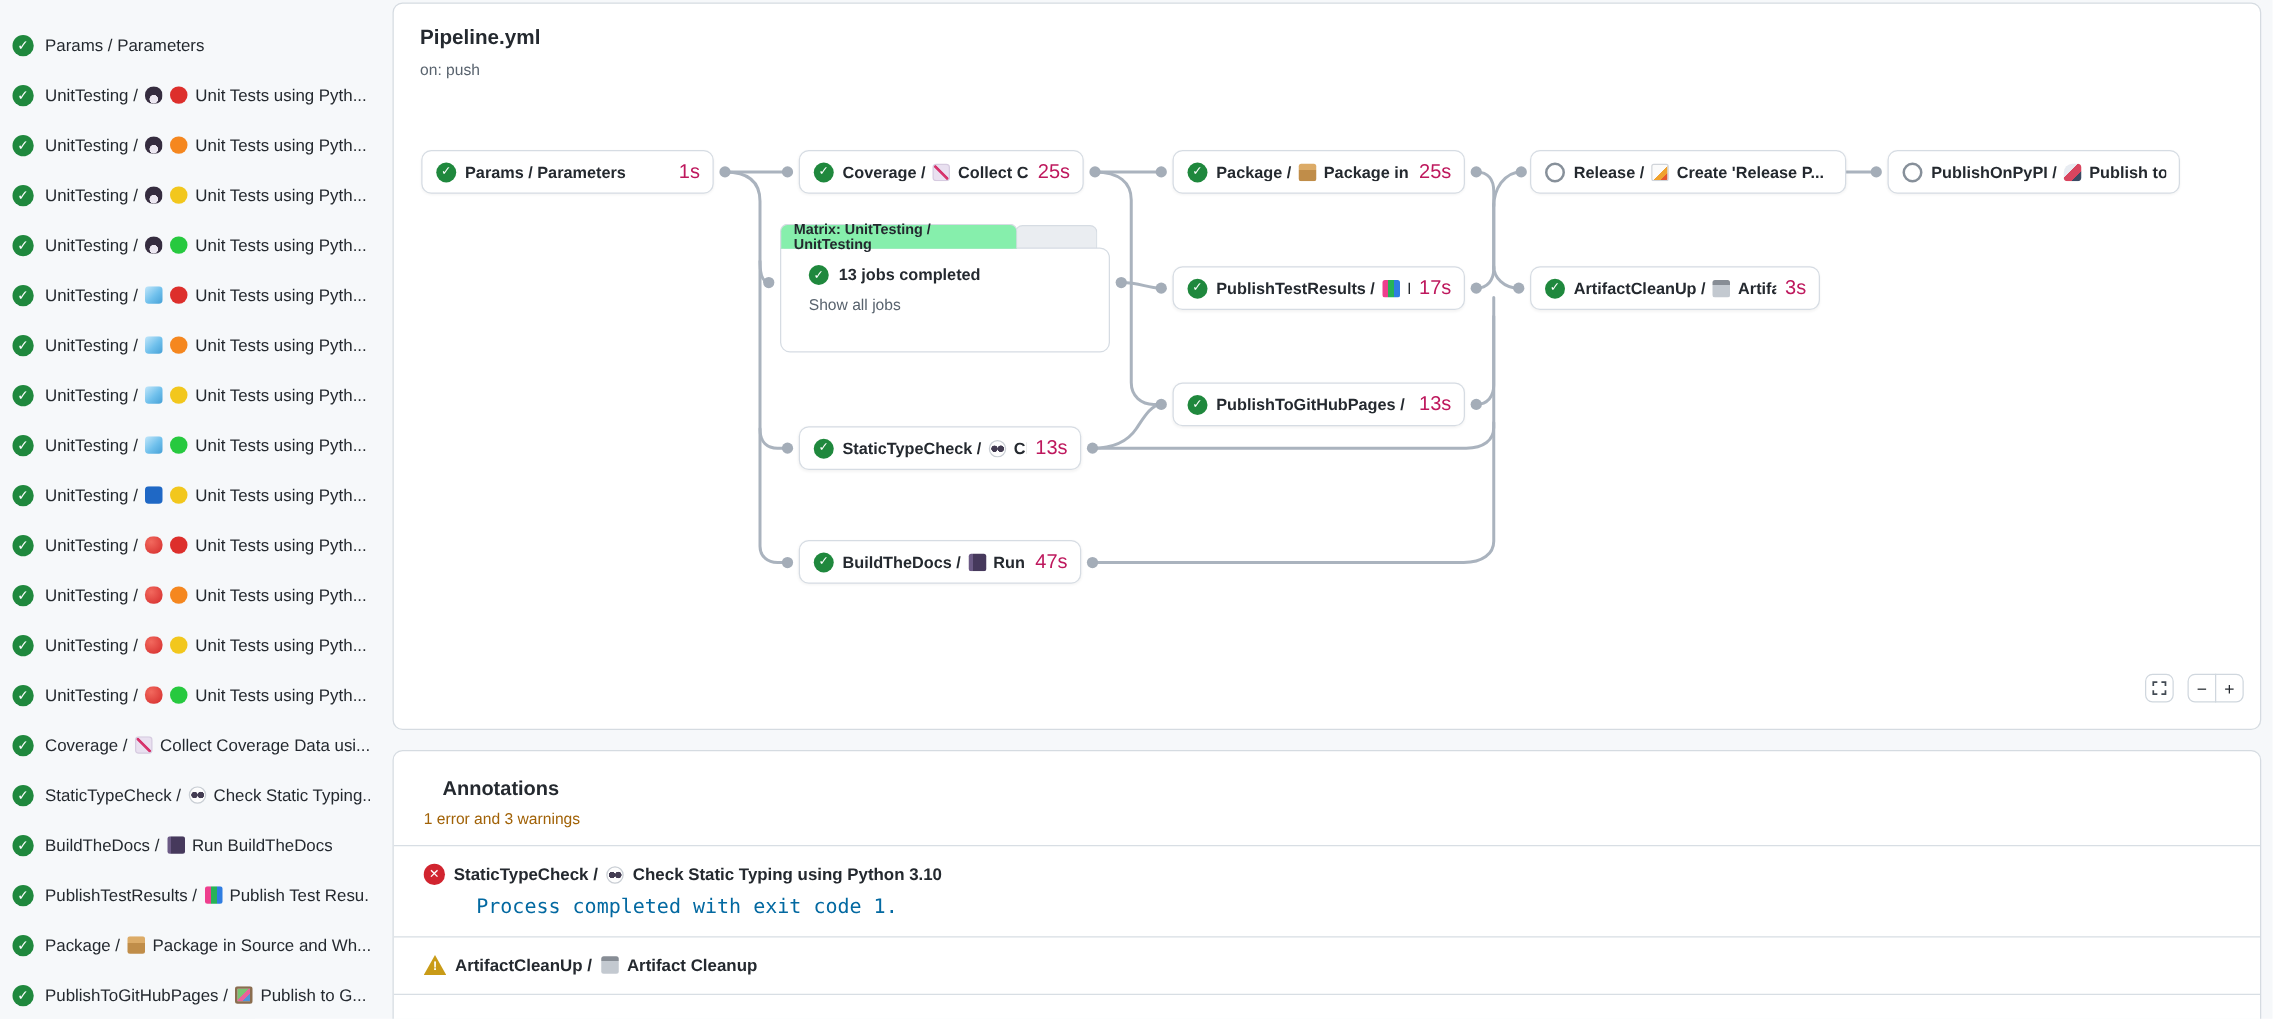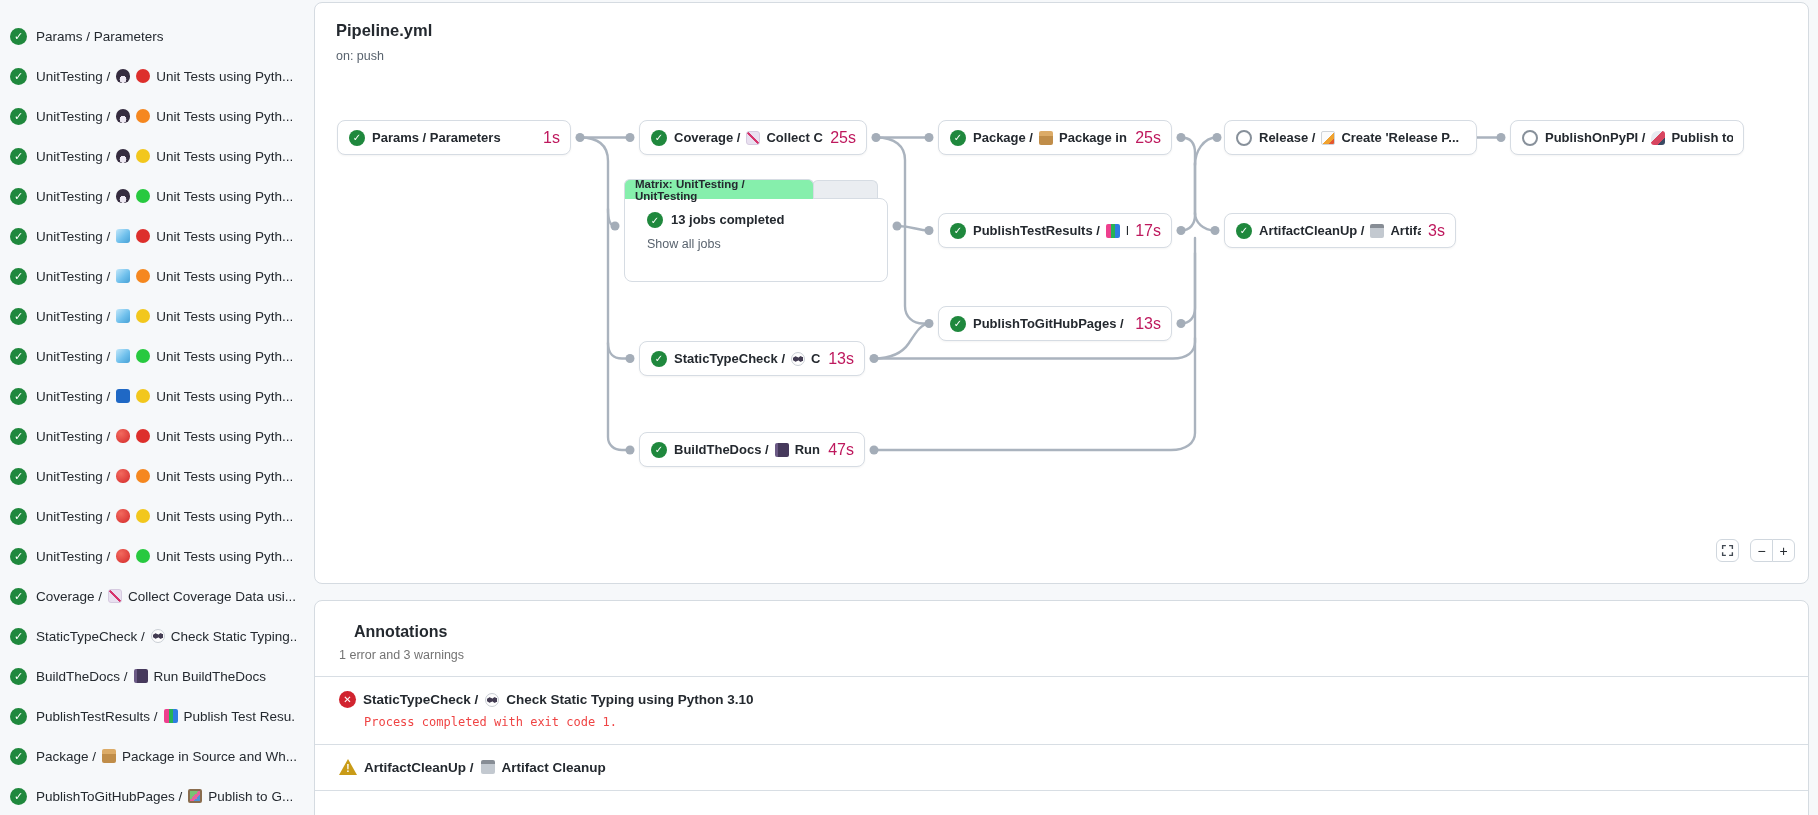--- a/index.html
+++ b/index.html
@@ -54,24 +54,24 @@
   .matrix-link{margin-top:9px;font-size:12.5px;color:#59636e;cursor:pointer}
   .graph-controls{position:absolute;right:13px;bottom:21px;display:flex;align-items:center;gap:11px}
   .gbtn{width:23px;height:23px;background:#fff;border:1px solid #d0d7de;border-radius:6px;display:flex;align-items:center;justify-content:center;box-sizing:border-box;color:#24292f;font-size:14px;line-height:1;cursor:pointer}
   .zoom-pair{display:flex}
   .zoom-pair .gbtn:first-child{border-radius:6px 0 0 6px}
   .zoom-pair .gbtn:last-child{border-radius:0 6px 6px 0;margin-left:-1px}
   
   .ann-card{position:absolute;left:314px;top:600px;width:1495px;height:245px;background:#fff;border:1px solid #d5dbe1;border-radius:8px;box-sizing:border-box;padding-top:22px;overflow:hidden}
   .ann-header{padding:0 24px 14px}
   .ann-title-h{font-size:16px;font-weight:600;margin:0 15px 7px}
-  .ann-sub{font-size:12.5px;color:#737373}
+  .ann-sub{font-size:12.5px;color:#a16207}
   .ann-row{border-top:1px solid #d8dee4;padding:14px 24px 15px}
   .ann-title{display:flex;align-items:center;gap:7px;font-size:13.5px;font-weight:600;cursor:pointer}
-  .ann-msg{margin:7px 0 0 25px;font-family:"DejaVu Sans Mono",monospace;font-size:12px;color:#ef4444}
+  .ann-msg{margin:7px 0 0 42px;font-family:"DejaVu Sans Mono",monospace;font-size:16px;color:#0369a1}
   .ann-end{border-top:1px solid #d8dee4;height:40px}
   .ann-icon{flex:none}
   .err{width:17px;height:17px;border-radius:50%;background:#d1242f;color:#fff;display:flex;align-items:center;justify-content:center;font-size:10px;font-weight:700}
   .err::before{content:"✕"}
   .warn{width:18px;height:16px;clip-path:polygon(50% 0,100% 100%,0 100%);background:#c99b17;display:flex;align-items:flex-end;justify-content:center;color:#fff;font-weight:700;font-size:10px;line-height:1.2}
   .warn::before{content:"!"}
 </style>
 </head>
 <body>
 

